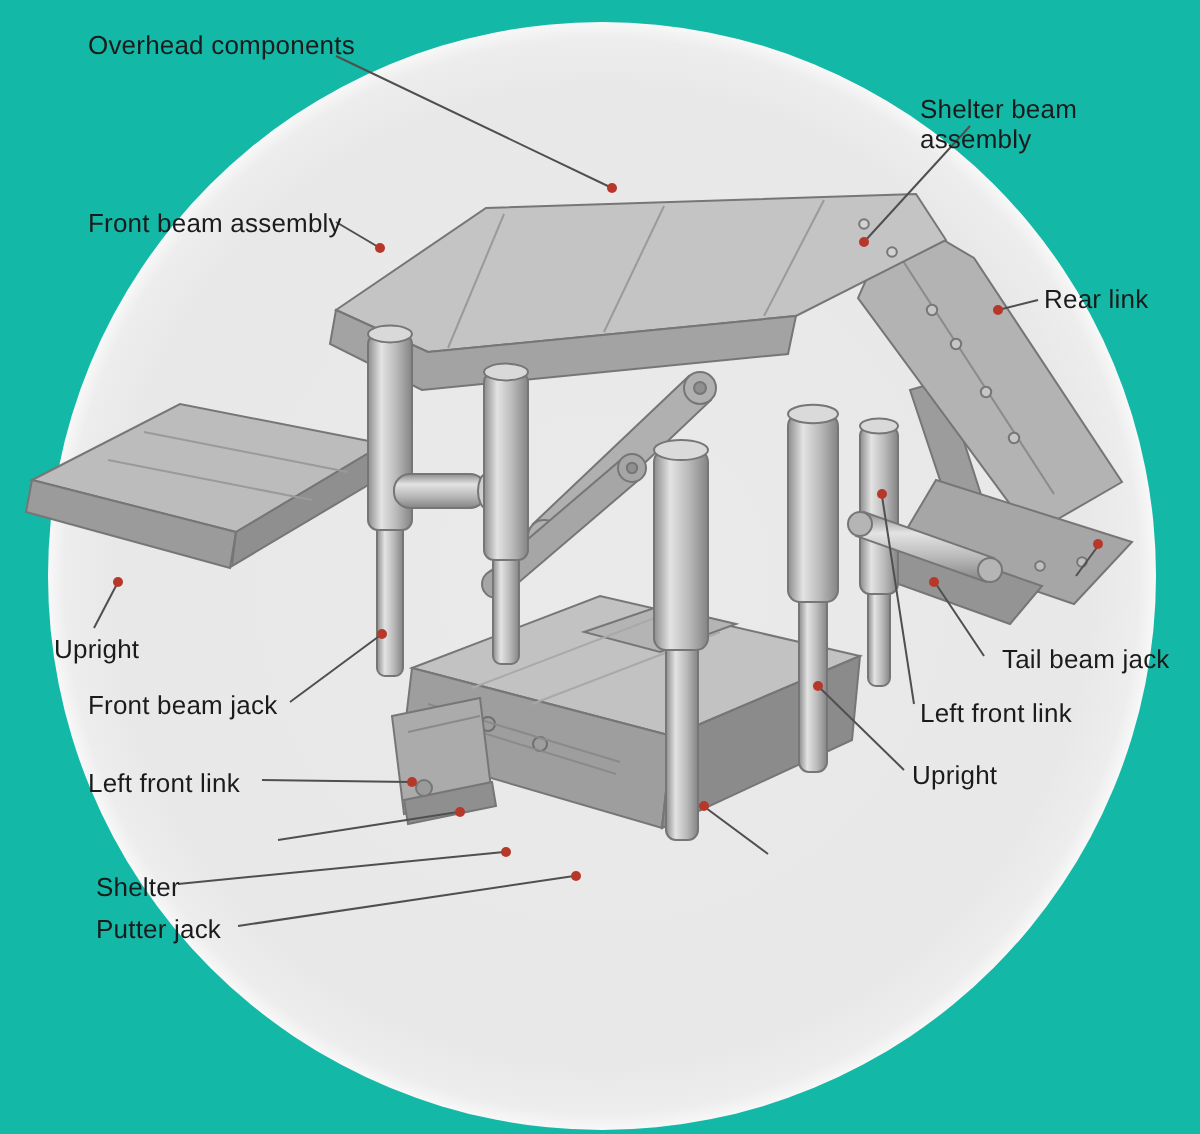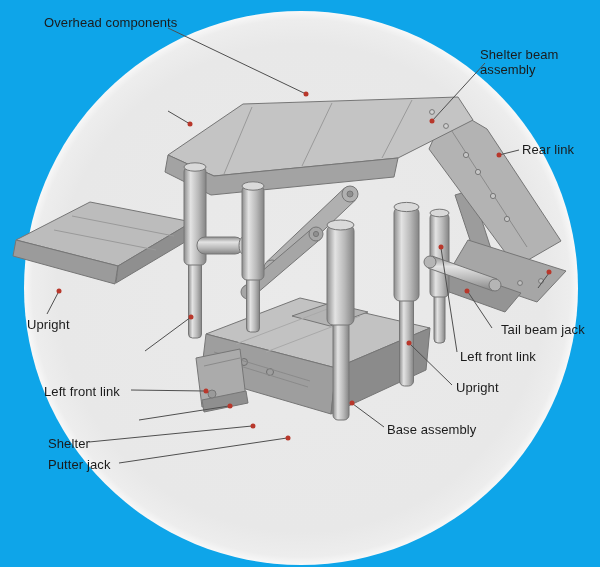--- a/index.html
+++ b/index.html
@@ -1,18 +1,18 @@
 <!DOCTYPE html>
 <html><head>
 <meta charset="utf-8">
 <style>
   html,body{margin:0;padding:0;background:#ffffff;}
   .stage{
     position:relative;width:600px;height:567px;overflow:hidden;
-    background:#0ea5e9;font-family:"Liberation Sans",sans-serif;
+    background:#14b8a6;font-family:"Liberation Sans",sans-serif;
   }
   .art{position:absolute;left:0;top:0;}
   .label{
     position:absolute;font-size:13px;color:#1b1b1b;line-height:1.18;
     white-space:nowrap;letter-spacing:0.1px;
   }
   .label.wrap{white-space:normal;width:96px;}
 </style>
 </head>
 <body>
@@ -185,37 +185,38 @@
       <circle cx="549" cy="272" r="2.5"></circle>
       <circle cx="467" cy="291" r="2.5"></circle>
       <circle cx="441" cy="247" r="2.5"></circle>
       <circle cx="409" cy="343" r="2.5"></circle>
       <circle cx="352" cy="403" r="2.5"></circle>
     </g>
   </svg>
 
   <div class="label" style="left:44px;top:15px">Overhead components</div>
 
-  <div class="label wrap" style="left:480px;top:47px">Shelter beam assembly</div>
-
+  <div class="label wrap" style="left:460px;top:47px">Shelter beam assembly</div>
+
+  <div class="label" style="left:44px;top:104px">Front beam assembly</div>
 
   <div class="label" style="left:522px;top:142px">Rear link</div>
 
   <div class="label" style="left:27px;top:317px">Upright</div>
 
+  <div class="label" style="left:44px;top:345px">Front beam jack</div>
 
   <div class="label" style="left:44px;top:384px">Left front link</div>
 
 
   <div class="label" style="left:48px;top:436px">Shelter</div>
 
   <div class="label" style="left:48px;top:457px">Putter jack</div>
 
 
   <div class="label" style="left:501px;top:322px">Tail beam jack</div>
 
   <div class="label" style="left:460px;top:349px">Left front link</div>
 
   <div class="label" style="left:456px;top:380px">Upright</div>
 
-  <div class="label" style="left:387px;top:422px">Base assembly</div>
 
 </div>
 
 </body></html>

